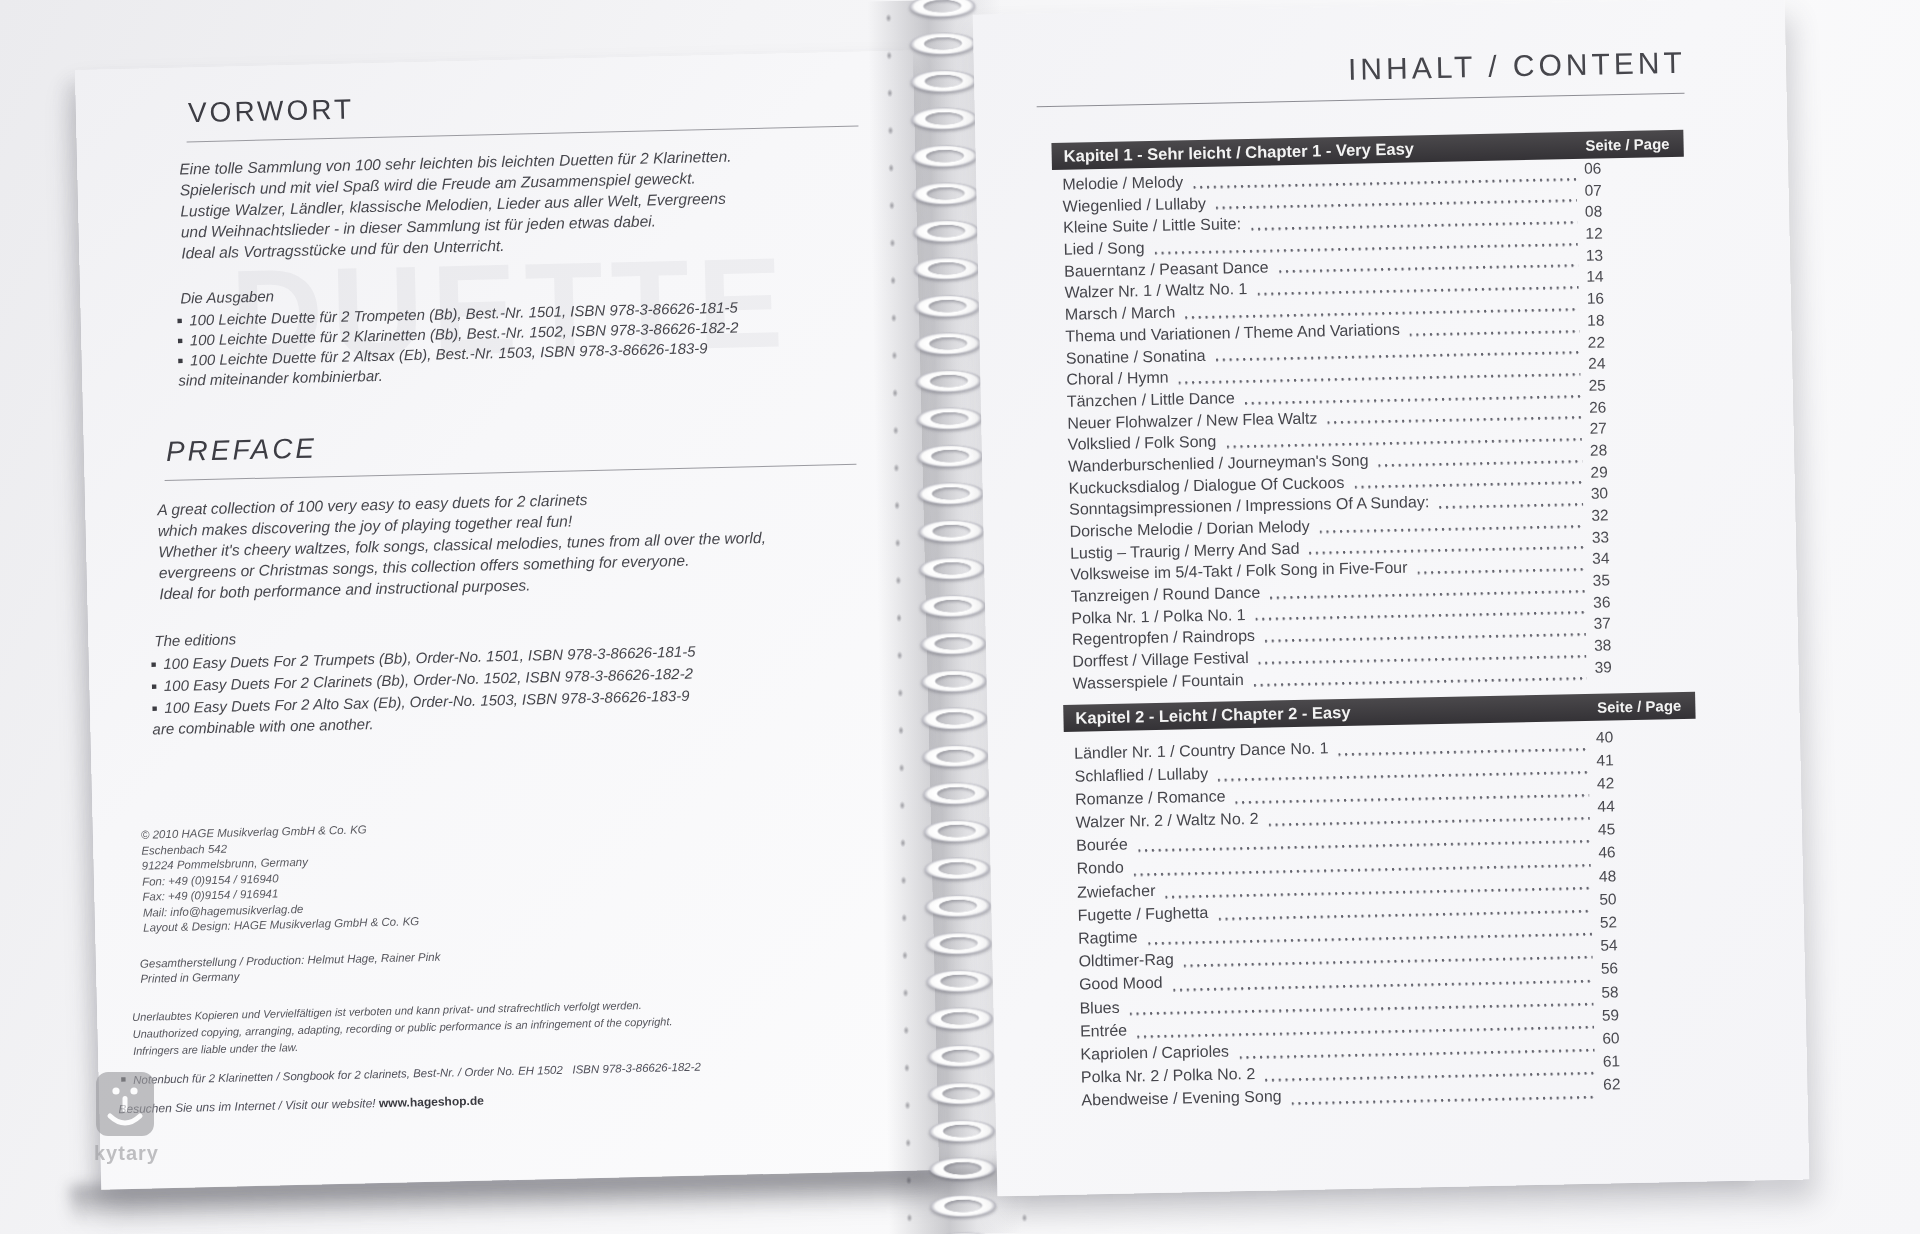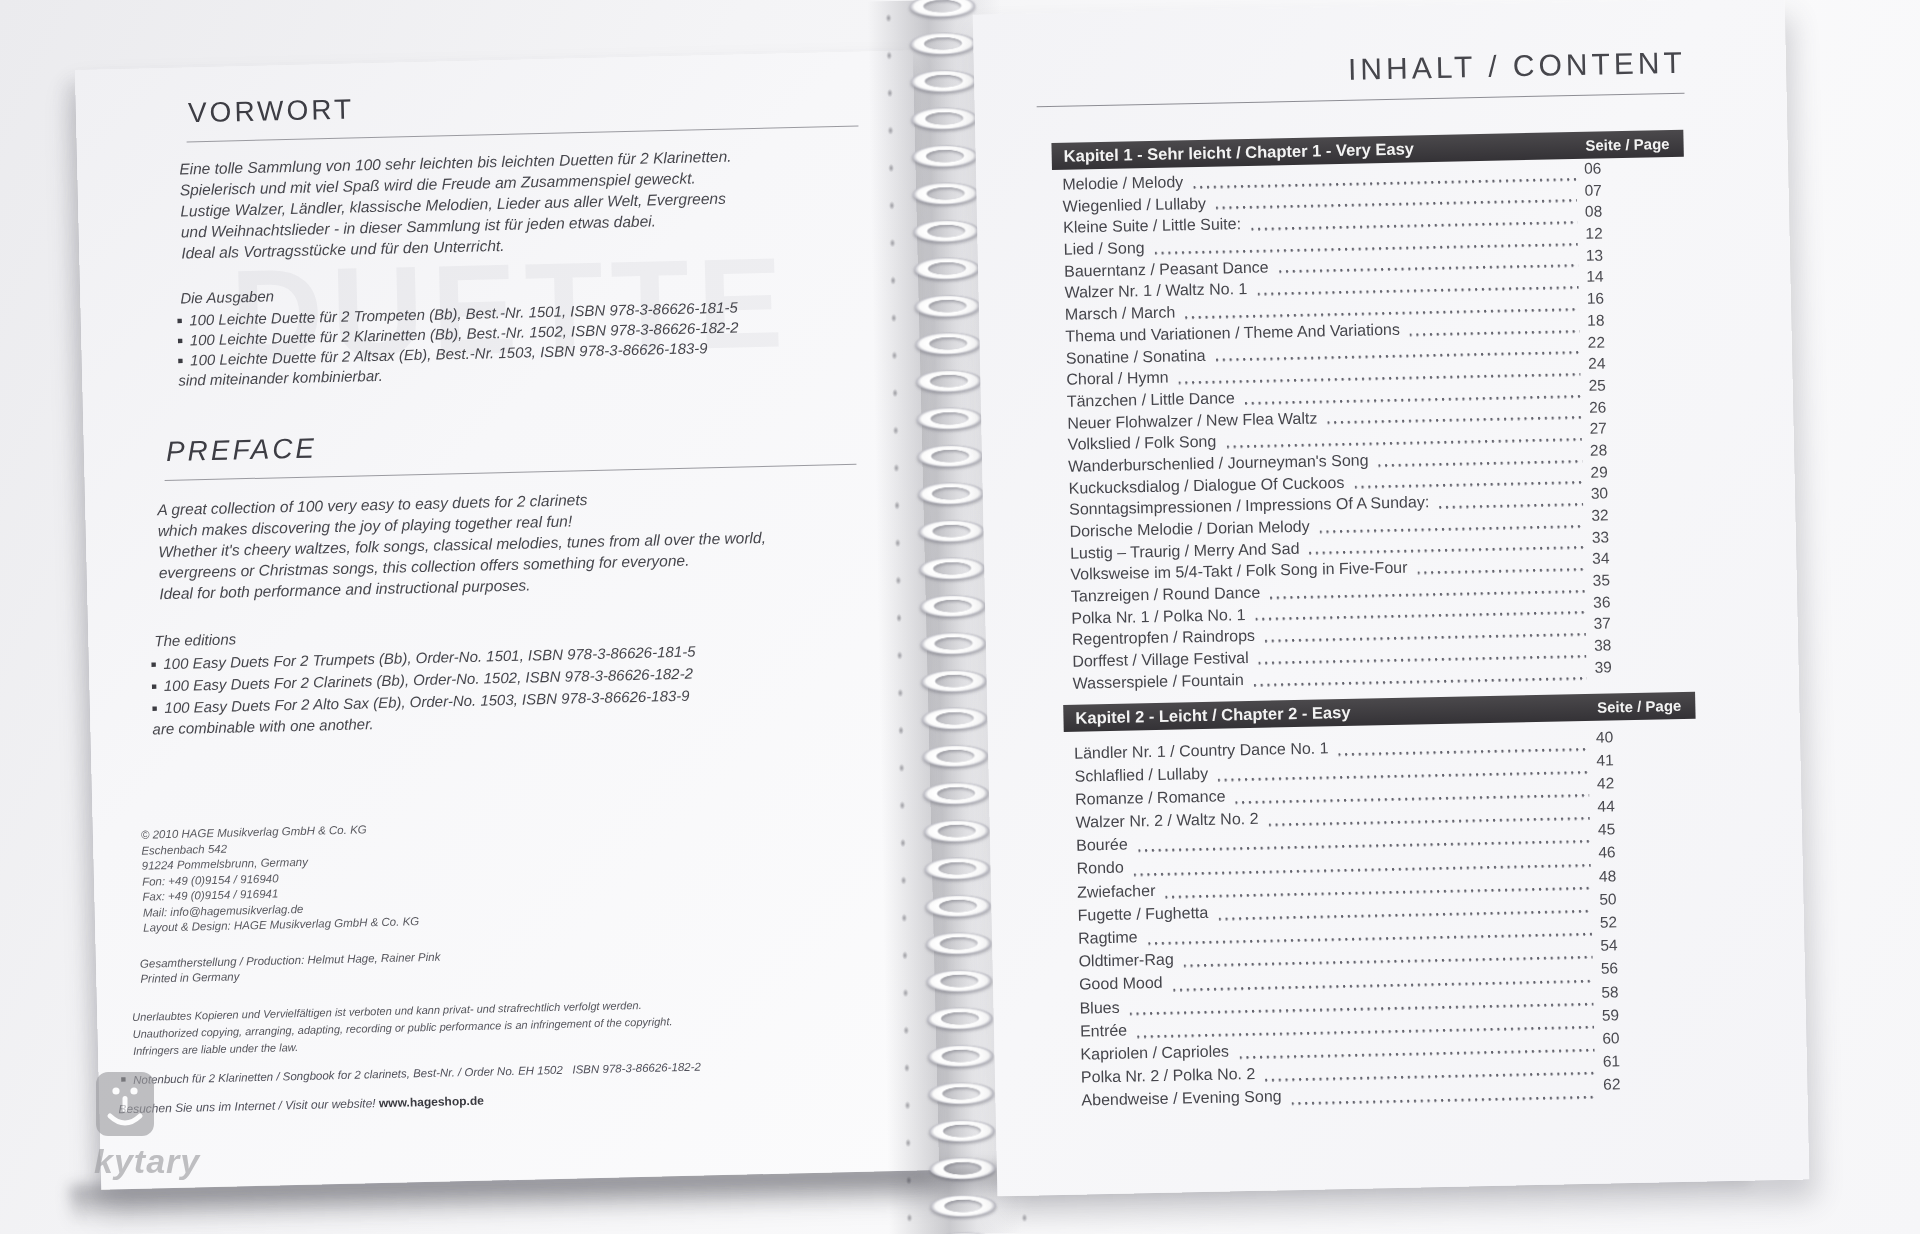--- a/index.html
+++ b/index.html
@@ -80,21 +80,21 @@
   .ch1 .toc-row{height:21.7px;} .ch2 .toc-row{height:23.2px;}
   .toc-title-text{white-space:nowrap;}
   .dots{flex:1;align-self:flex-end;height:3px;margin:0 2px 6px 10px;
     background-image:radial-gradient(circle at 1.1px 1.4px,#60606a 1.05px,rgba(96,96,106,0) 1.5px);
     background-size:6.8px 3px;background-repeat:repeat-x;}
   .num{width:40px;padding-left:6px;transform:translateY(-5px);font-size:15.5px;color:#4a4a50;}
 
   
   .kytary{position:absolute;left:96px;top:1072px;width:110px;opacity:.62;}
   .kytary svg{display:block;}
-  .kytary-text{margin:6px 0 0 -2px;font-size:34px;font-weight:bold;letter-spacing:1px;color:#9b9b9f;font-style:italic;}
+  .kytary-text{margin:6px 0 0 -2px;font-size:20px;font-weight:bold;letter-spacing:1px;color:#9b9b9f;}
 </style>
 </head>
 <body>
 
 <div class="scene">
 
   <div class="shadow-bottom"></div>
 
   <div class="left-page">
     <div class="ghost">DUETTE</div>

